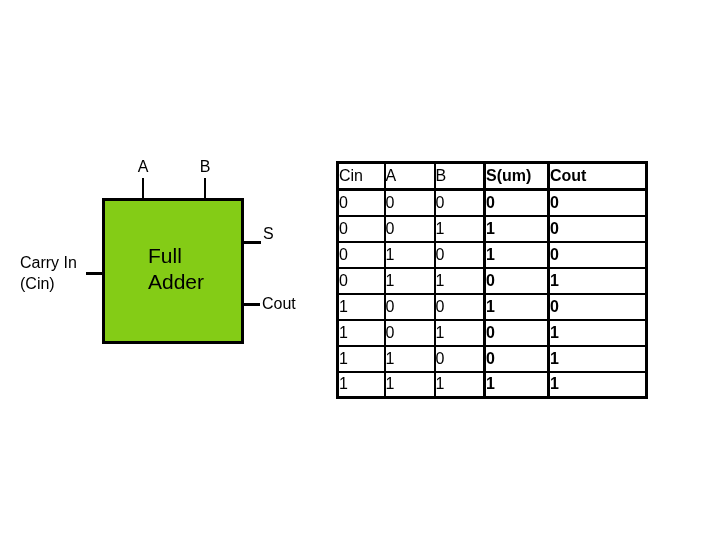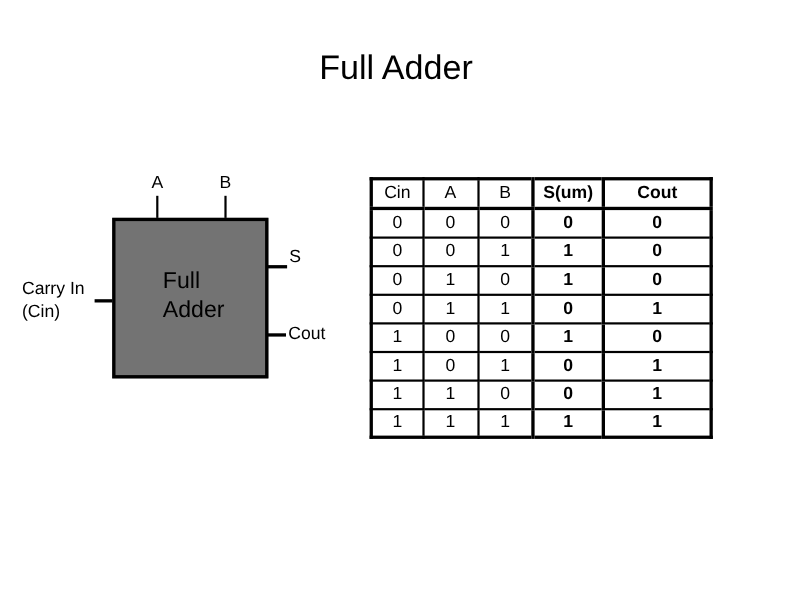--- a/index.html
+++ b/index.html
@@ -39,63 +39,62 @@
   .label-b    { left: 196px; top: 158px; width: 18px; text-align: center; }
   .label-s    { left: 263px; top: 225px; }
   .label-cout { left: 262px; top: 295px; }
   .label-carry { left: 20px; top: 252px; font-size: 16px; line-height: 21px; }
 
   .adder-box {
     position: absolute;
     left: 102px; top: 198px;
     width: 142px; height: 146px;
     border: 3px solid #000000;
-    background: #737373;
+    background: #84cc16;
   }
   .adder-box-label {
     position: absolute;
     left: 43px; top: 42px;
     font-size: 21px;
     line-height: 26px;
     color: #000000;
   }
 
   
   .truth-table {
     position: absolute;
     left: 336px; top: 161px;
     border-collapse: collapse;
     table-layout: fixed;
     border: 3px solid #000000;
     background: #ffffff;
   }
   .truth-table th, .truth-table td {
     border: 2px solid #000000;
-    text-align: center;
+    text-align: left;
     vertical-align: middle;
     font-size: 16px;
     font-weight: 400;
     padding: 0;
     color: #000000;
   }
   .truth-table th { height: 27px; border-bottom: 3px solid #000000; }
   .truth-table td { height: 26px; }
   .truth-table .sep { border-left: 3px solid #000000; font-weight: bold; }
   .col-cin  { width: 47px; }
   .col-a    { width: 50px; }
   .col-b    { width: 50px; }
   .col-sum  { width: 64px; }
   .col-cout { width: 98px; }
 </style>
 </head>
 <body>
 
 <div class="slide">
 
-  <div class="slide-title">Full Adder</div>
 
   <div>
     <div class="pin-label label-a">A</div>
     <div class="pin-label label-b">B</div>
     <div class="wire wire-a"></div>
     <div class="wire wire-b"></div>
 
     <div class="pin-label label-carry">
       <div>Carry In</div>
       <div>(Cin)</div>

